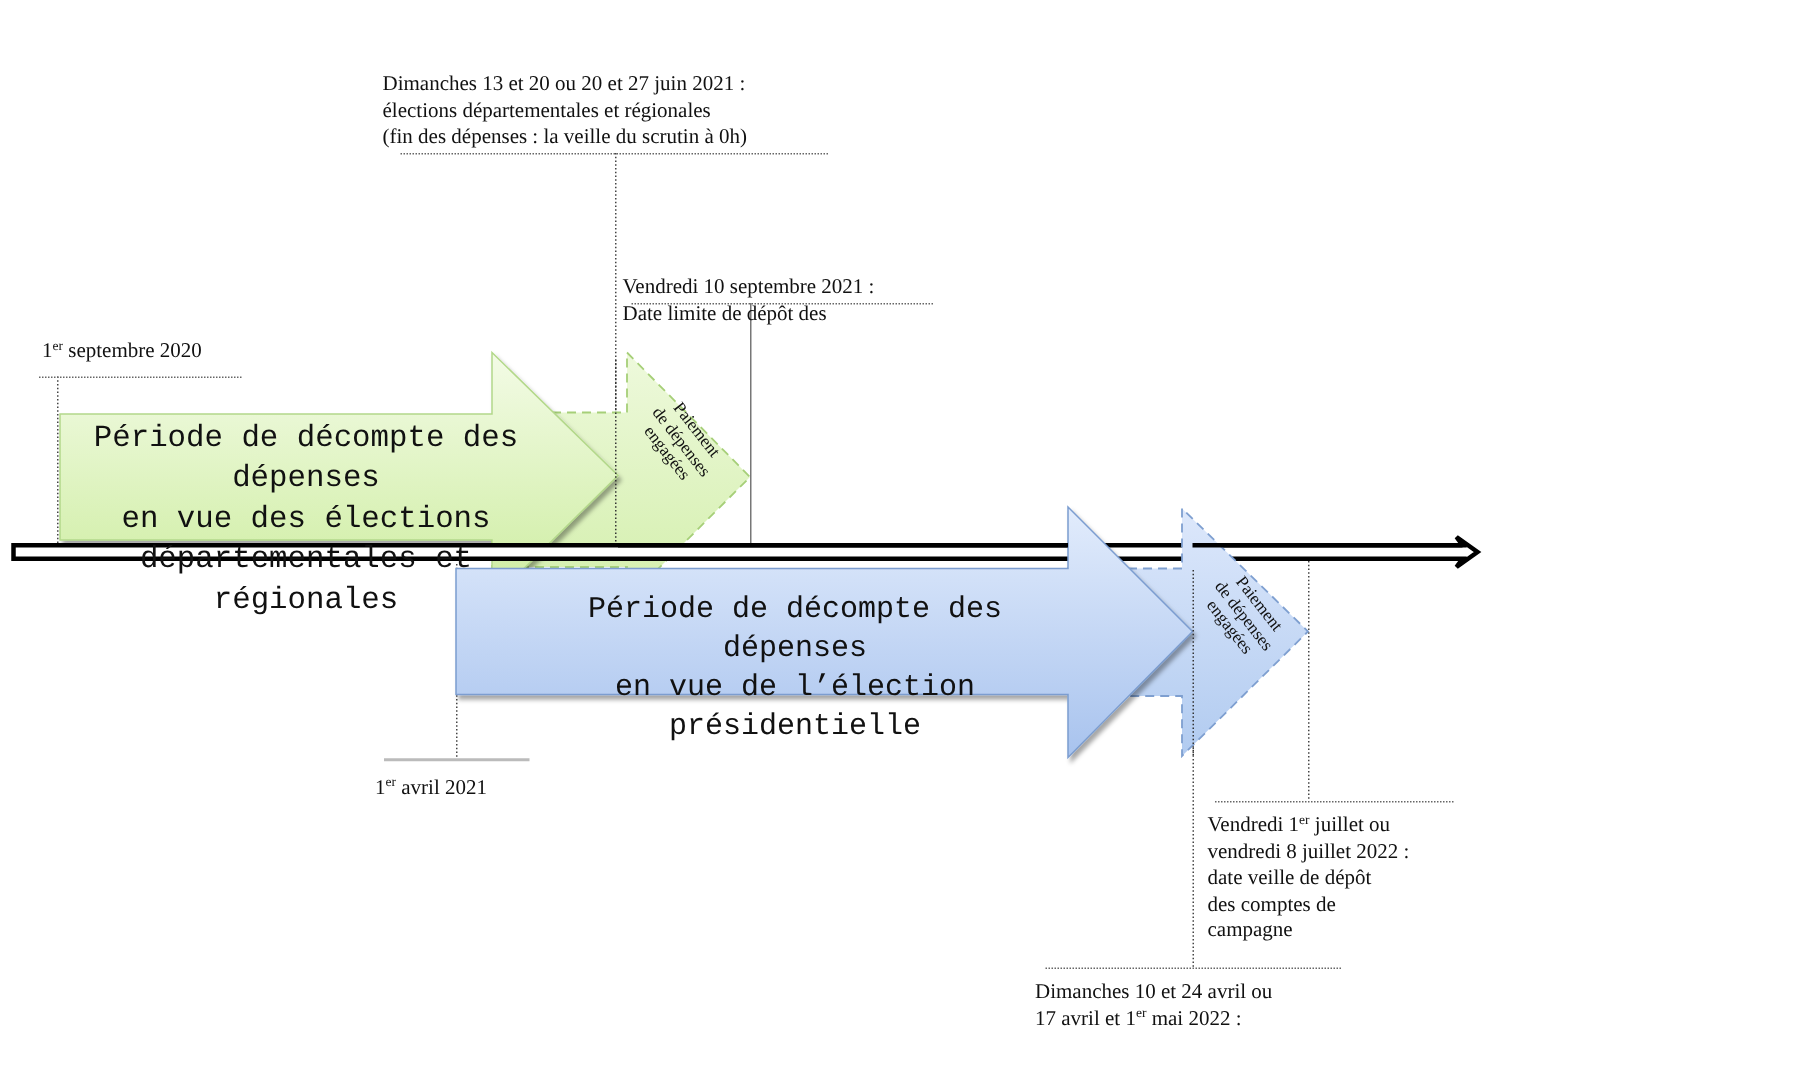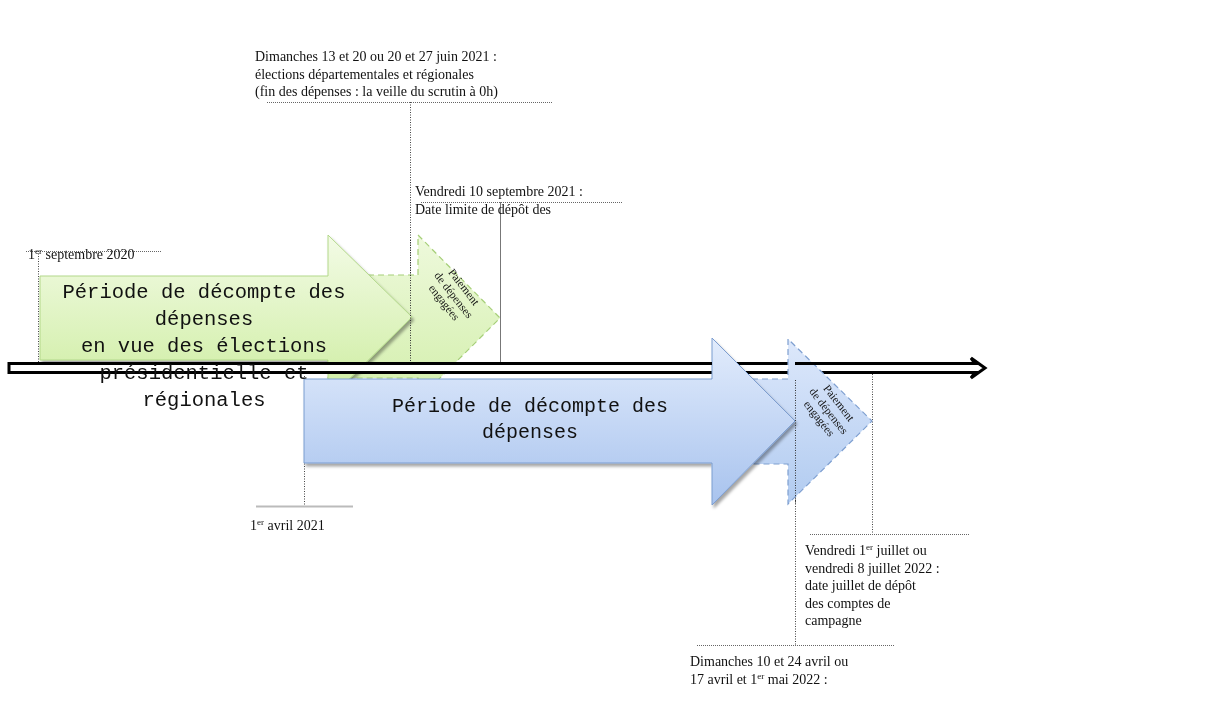--- a/index.html
+++ b/index.html
@@ -74,21 +74,21 @@
     <line x1="412" y1="363.5" x2="712" y2="363.5" stroke="#000" stroke-width="3"></line>
     <line x1="795" y1="363.5" x2="975" y2="363.5" stroke="#000" stroke-width="3"></line>
   </g>
 
   <g stroke="#333" stroke-width="1" stroke-dasharray="1,1.5" fill="none">
     <line x1="410.5" y1="240" x2="410.5" y2="362"></line>
     <line x1="795.5" y1="380" x2="795.5" y2="505"></line>
   </g>
 </svg>
 
-<div class="lbl" style="left:28px; top:226px; width:134px; text-align:left;margin-top:20px;">
+<div class="lbl" style="left:28px; top:226px; width:134px; text-align:left;">
   <span>1</span><sup>er</sup><span> septembre 2020</span>
 </div>
 
 <div class="lbl" style="left:255px; top:48px; width:310px;">
   <div>Dimanches 13 et 20 ou 20 et 27 juin 2021 :</div>
   <div>élections départementales et régionales</div>
   <div>(fin des dépenses : la veille du scrutin à 0h)</div>
 </div>
 
 <div class="lbl" style="left:415px; top:147px; width:212px;margin-top:36px;">
@@ -96,38 +96,39 @@
   <div>Date limite de dépôt des</div>
 </div>
 
 <div class="lbl" style="left:250px; top:517px; width:108px;">
   <span>1</span><sup>er</sup><span> avril 2021</span>
 </div>
 
 <div class="lbl" style="left:805px; top:542px; width:170px;">
   <div><span>Vendredi 1</span><sup>er</sup><span> juillet ou</span></div>
   <div>vendredi 8 juillet 2022 :</div>
-  <div>date juillet de dépôt</div>
+  <div>date veille de dépôt</div>
   <div>des comptes de</div>
   <div>campagne</div>
 </div>
 
 <div class="lbl" style="left:690px; top:653px; width:210px;">
   <div>Dimanches 10 et 24 avril ou</div>
   <div><span>17 avril et 1</span><sup>er</sup><span> mai 2022 :</span></div>
 </div>
 
 <div class="big" style="left:34px; top:279px; width:340px;">
   <div>Période de décompte des dépenses</div>
   <div>en vue des élections</div>
-  <div>présidentielle et régionales</div>
+  <div>départementales et régionales</div>
 </div>
 
 <div class="big" style="left:340px; top:394px; width:380px; font-size:20px; line-height:26px;">
   <div>Période de décompte des dépenses</div>
+  <div>en vue de l’élection présidentielle</div>
 </div>
 
 <div class="rot" style="left:414px; top:276px; width:80px;">
   <div>Paiement</div>
   <div>de dépenses</div>
   <div>engagées</div>
 </div>
 
 <div class="rot" style="left:790px; top:392px; width:78px;">
   <div>Paiement</div>

